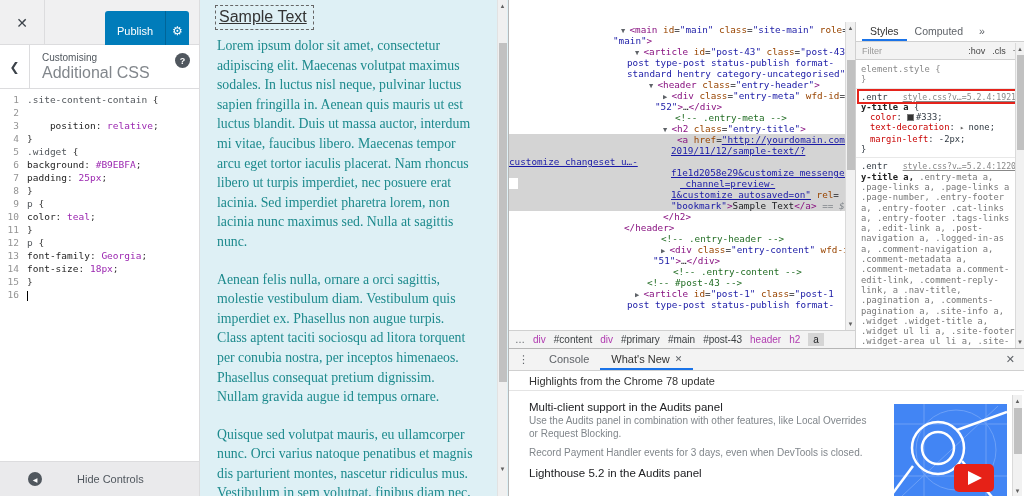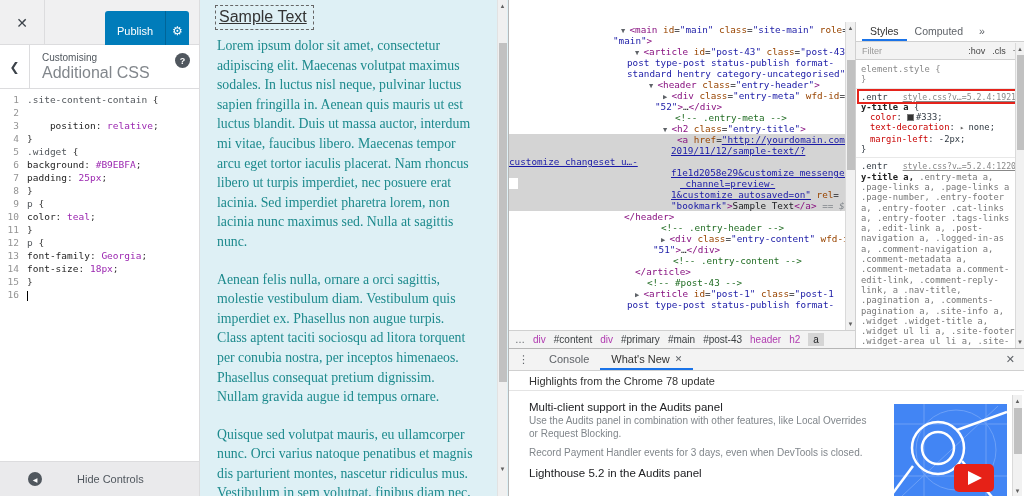--- a/index.html
+++ b/index.html
@@ -232,26 +232,26 @@
             <div class="dt-line" style="padding-left: 146px;"><span class="tk-v">"52"</span><span class="tk-g">&gt;</span><span class="tk-t">…</span><span class="tk-g">&lt;/div&gt;</span></div>
             <div class="dt-line" style="padding-left: 166px;"><span class="tk-c">&lt;!-- .entry-meta --&gt;</span></div>
             <div class="dt-line" style="padding-left: 154px;"><span class="tk-a">▼ </span><span class="tk-g">&lt;h2 </span><span class="tk-at">class</span><span class="tk-t">=</span><span class="tk-v">"entry-title"</span><span class="tk-g">&gt;</span></div>
             <div class="dt-line dt-sel" style="padding-left: 168px;"><span class="tk-g">&lt;a </span><span class="tk-at">href</span><span class="tk-t">=</span><span class="tk-lk">"http://yourdomain.com/</span></div>
             <div class="dt-line dt-sel" style="padding-left: 162px;"><span class="tk-lk">2019/11/12/sample-text/?</span></div>
             <div class="dt-line dt-sel" style=""><span class="tk-lk">customize_changeset_u…-</span></div>
             <div class="dt-line dt-sel" style="padding-left: 162px;"><span class="tk-lk">f1e1d2058e29&amp;customize_messenger</span></div>
             <div class="dt-line dt-sel" style="padding-left: 162px; margin-left: 9px;"><span class="tk-lk">_channel=preview-</span></div>
             <div class="dt-line dt-sel" style="padding-left: 162px;"><span class="tk-lk">1&amp;customize_autosaved=on"</span><span class="tk-t"> </span><span class="tk-at">rel</span><span class="tk-t">=</span></div>
             <div class="dt-line dt-sel" style="padding-left: 162px;"><span class="tk-v">"bookmark"</span><span class="tk-g">&gt;</span><span class="tk-t">Sample Text</span><span class="tk-g">&lt;/a&gt;</span><span class="tk-dol"> == $0</span></div>
+            <div class="dt-line" style="padding-left: 154px;"><span class="tk-g">&lt;/h2&gt;</span></div>
             <div class="dt-line" style="padding-left: 115px;"><span class="tk-g">&lt;/header&gt;</span></div>
             <div class="dt-line" style="padding-left: 152px;"><span class="tk-c">&lt;!-- .entry-header --&gt;</span></div>
             <div class="dt-line" style="padding-left: 152px;"><span class="tk-a">▶ </span><span class="tk-g">&lt;div </span><span class="tk-at">class</span><span class="tk-t">=</span><span class="tk-v">"entry-content" </span><span class="tk-at">wfd-id</span></div>
             <div class="dt-line" style="padding-left: 144px;"><span class="tk-v">"51"</span><span class="tk-g">&gt;</span><span class="tk-t">…</span><span class="tk-g">&lt;/div&gt;</span></div>
             <div class="dt-line" style="padding-left: 164px;"><span class="tk-c">&lt;!-- .entry-content --&gt;</span></div>
-            <div class="dt-line" style="padding-left: 126px;"><span class="tk-g">&lt;/article&gt;</span></div>
             <div class="dt-line" style="padding-left: 138px;"><span class="tk-c">&lt;!-- #post-43 --&gt;</span></div>
             <div class="dt-line" style="padding-left: 126px;"><span class="tk-a">▶ </span><span class="tk-g">&lt;article </span><span class="tk-at">id</span><span class="tk-t">=</span><span class="tk-v">"post-1" </span><span class="tk-at">class</span><span class="tk-t">=</span><span class="tk-v">"post-1</span></div>
             <div class="dt-line" style="padding-left: 118px;"><span class="tk-v">post type-post status-publish format-</span></div>
           </div>
         <div class="el-scroll">
           <div class="sb-arrow" style="top:0;">▲</div>
           <div class="el-thumb"></div>
           <div class="sb-arrow" style="top:296px;">▼</div>
         </div>
         <div class="breadcrumb">

